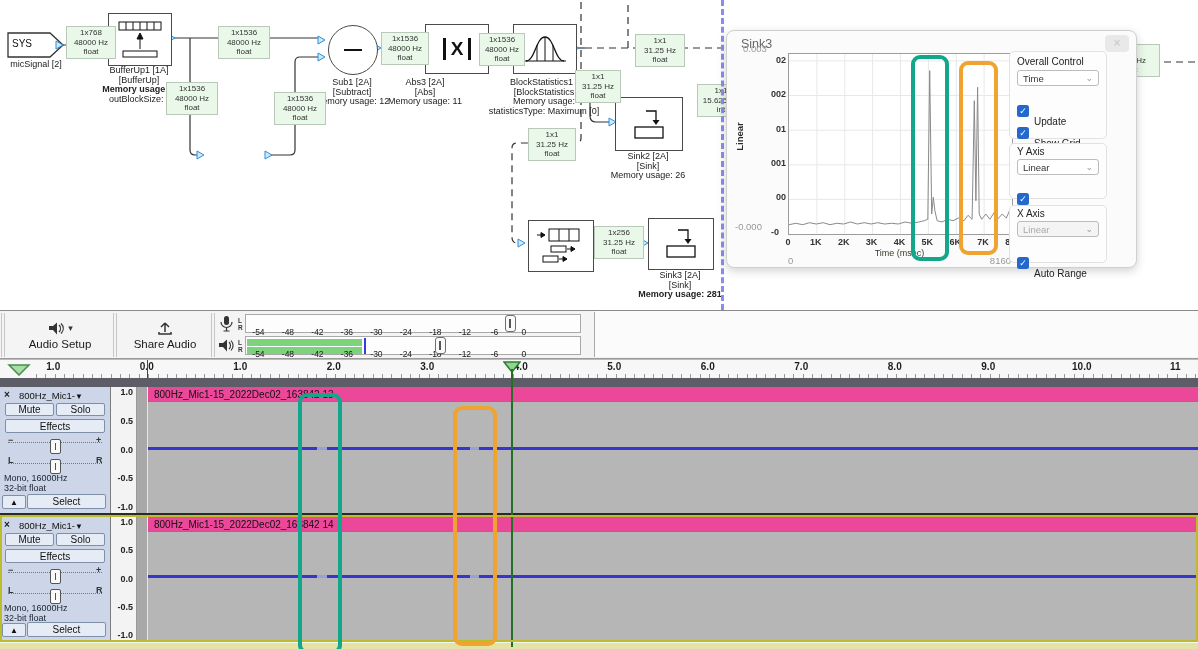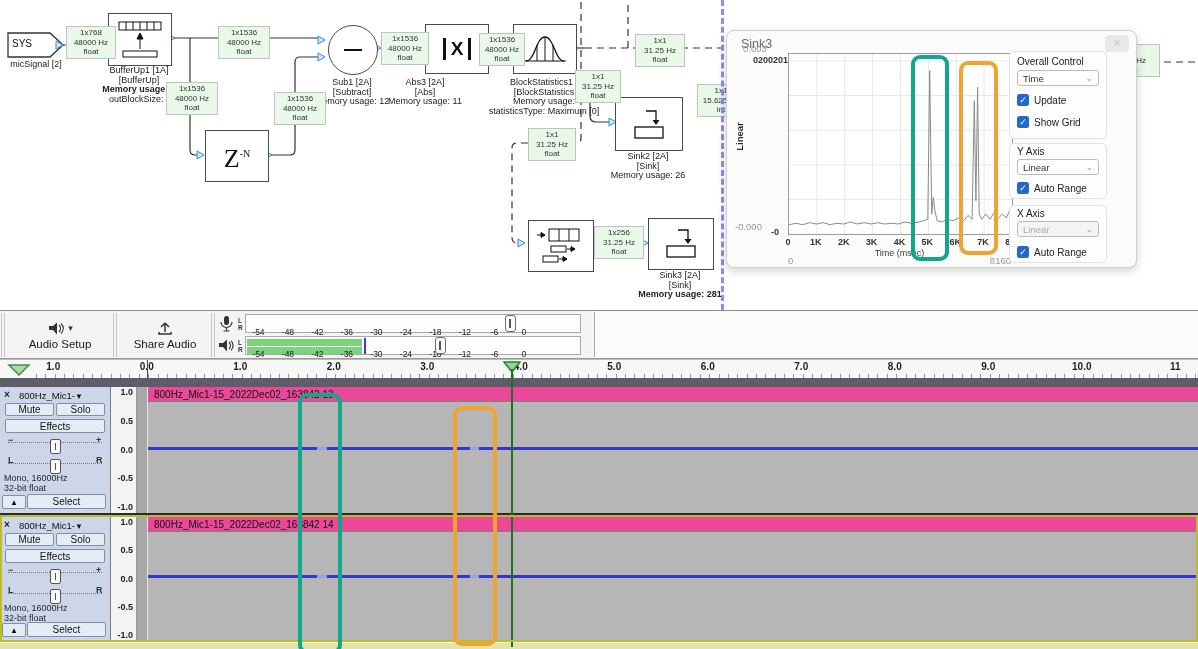--- a/index.html
+++ b/index.html
@@ -13,32 +13,32 @@
   .circle{position:absolute;background:#fff;border:1.5px solid #4a4a4a;border-radius:50%;display:flex;align-items:center;justify-content:center;z-index:1;}
   .minus{width:18px;height:2.5px;background:#111;}
   .absicon{border-left:3px solid #111;border-right:3px solid #111;padding:0 5px;font-weight:bold;font-size:19px;color:#111;line-height:22px;}
   .divider{position:absolute;border-left:3px dashed #8b8bf2;z-index:3;}
   
   #sinkwin{position:absolute;left:726px;top:30px;width:409px;height:236px;background:#fbfbfb;border:1px solid #cfcfcf;border-radius:8px;box-shadow:0 3px 10px rgba(0,0,0,.18);z-index:5;}
   .wtitle{position:absolute;left:14px;top:6px;font-size:12.5px;color:#6a6a6a;}
   .wclose{position:absolute;right:7px;top:4px;width:24px;height:17px;background:#e9e9e9;border-radius:4px;color:#cfcfcf;font-weight:bold;text-align:center;line-height:16px;font-size:12px;}
   .plotbox{position:absolute;left:61px;top:22px;width:223px;height:180px;background:#fff;border:1px solid #9d9d9d;}
   .graylab{position:absolute;font-size:9.5px;color:#999;}
-  .yfrags{position:absolute;left:26px;top:24px;width:33px;height:148px;display:flex;flex-direction:row;justify-content:space-between;text-align:right;}
+  .yfrags{position:absolute;left:26px;top:24px;width:33px;height:148px;display:flex;flex-direction:column;justify-content:space-between;text-align:right;}
   .yfrags span{font-size:9px;font-weight:bold;color:#333;line-height:11px;}
   .xticks{position:absolute;left:47px;top:206px;width:252px;display:flex;}
   .xticks span{width:27.875px;text-align:center;font-size:9px;font-weight:bold;color:#333;}
   .grp{position:absolute;background:#fdfdfd;border:1px solid #e2e2e2;border-radius:5px;}
   .ghead{position:absolute;left:7px;font-size:10px;color:#222;}
   .dd{position:absolute;left:7px;width:82px;height:16px;background:#fff;border:1px solid #bcbcbc;border-radius:3px;display:flex;align-items:center;justify-content:space-between;padding:0 5px;font-size:9.5px;color:#333;box-sizing:border-box;}
   .dd .chev{color:#999;font-size:9px;}
   .dd.dis{color:#aaa;background:#f4f4f4;}
   .cbrow{position:absolute;left:7px;display:flex;align-items:center;gap:5px;}
   .cb{width:12px;height:12px;background:#2468cc;border-radius:2.5px;color:#fff;font-size:9px;line-height:12px;text-align:center;}
-  .cbl{font-size:10px;color:#222;}
+  .cbl{font-size:10px;color:#222;margin-top:22px;}
   
   .hl{position:absolute;border-radius:9px;z-index:30;pointer-events:none;}
   .hl.teal{border:4px solid #12a68b;}
   .hl.orange{border:4px solid #f0a32e;}
   
   #aud{position:absolute;left:0;top:310px;width:1198px;height:339px;background:#f4f4f4;border-top:1px solid #8a8a8a;}
   .grip{position:absolute;top:2px;width:6px;height:44px;background:repeating-linear-gradient(90deg,#c6c6c6 0 1px,transparent 1px 3px);}
   .tbtn{position:absolute;top:2px;height:44px;display:flex;flex-direction:column;align-items:center;justify-content:center;gap:2px;}
   .tbtn .lbl{font-size:11.5px;color:#1a1a1a;}
   .mrow{position:absolute;left:218px;height:21px;display:flex;align-items:center;}
@@ -129,23 +129,20 @@
       <rect x="10" y="32" width="34" height="6" fill="none" stroke="#111"></rect>
     </svg>
   </div>
   <div class="blbl" style="left:69px;top:66px;width:140px">
     <div>BufferUp1 [1A]</div>
     <div>[BufferUp]</div>
     <div class="b">Memory usage: 3</div>
     <div>outBlockSize: -</div>
   </div>
 
-  <div class="blk" style="left:205px;top:130px;width:62px;height:50px">
-    <div style="font-family:'Liberation Serif',serif;font-size:26px;color:#111;line-height:26px"><span>Z</span><sup style="font-size:10px">-N</sup></div>
-  </div>
 
   <div class="circle" style="left:328px;top:25px;width:48px;height:48px">
       <div class="minus"></div>
     </div>
   <div class="blbl" style="left:282px;top:78px;width:140px">
     <div>Sub1 [2A]</div>
     <div>[Subtract]</div>
     <div>Memory usage: 12</div>
   </div>
 

